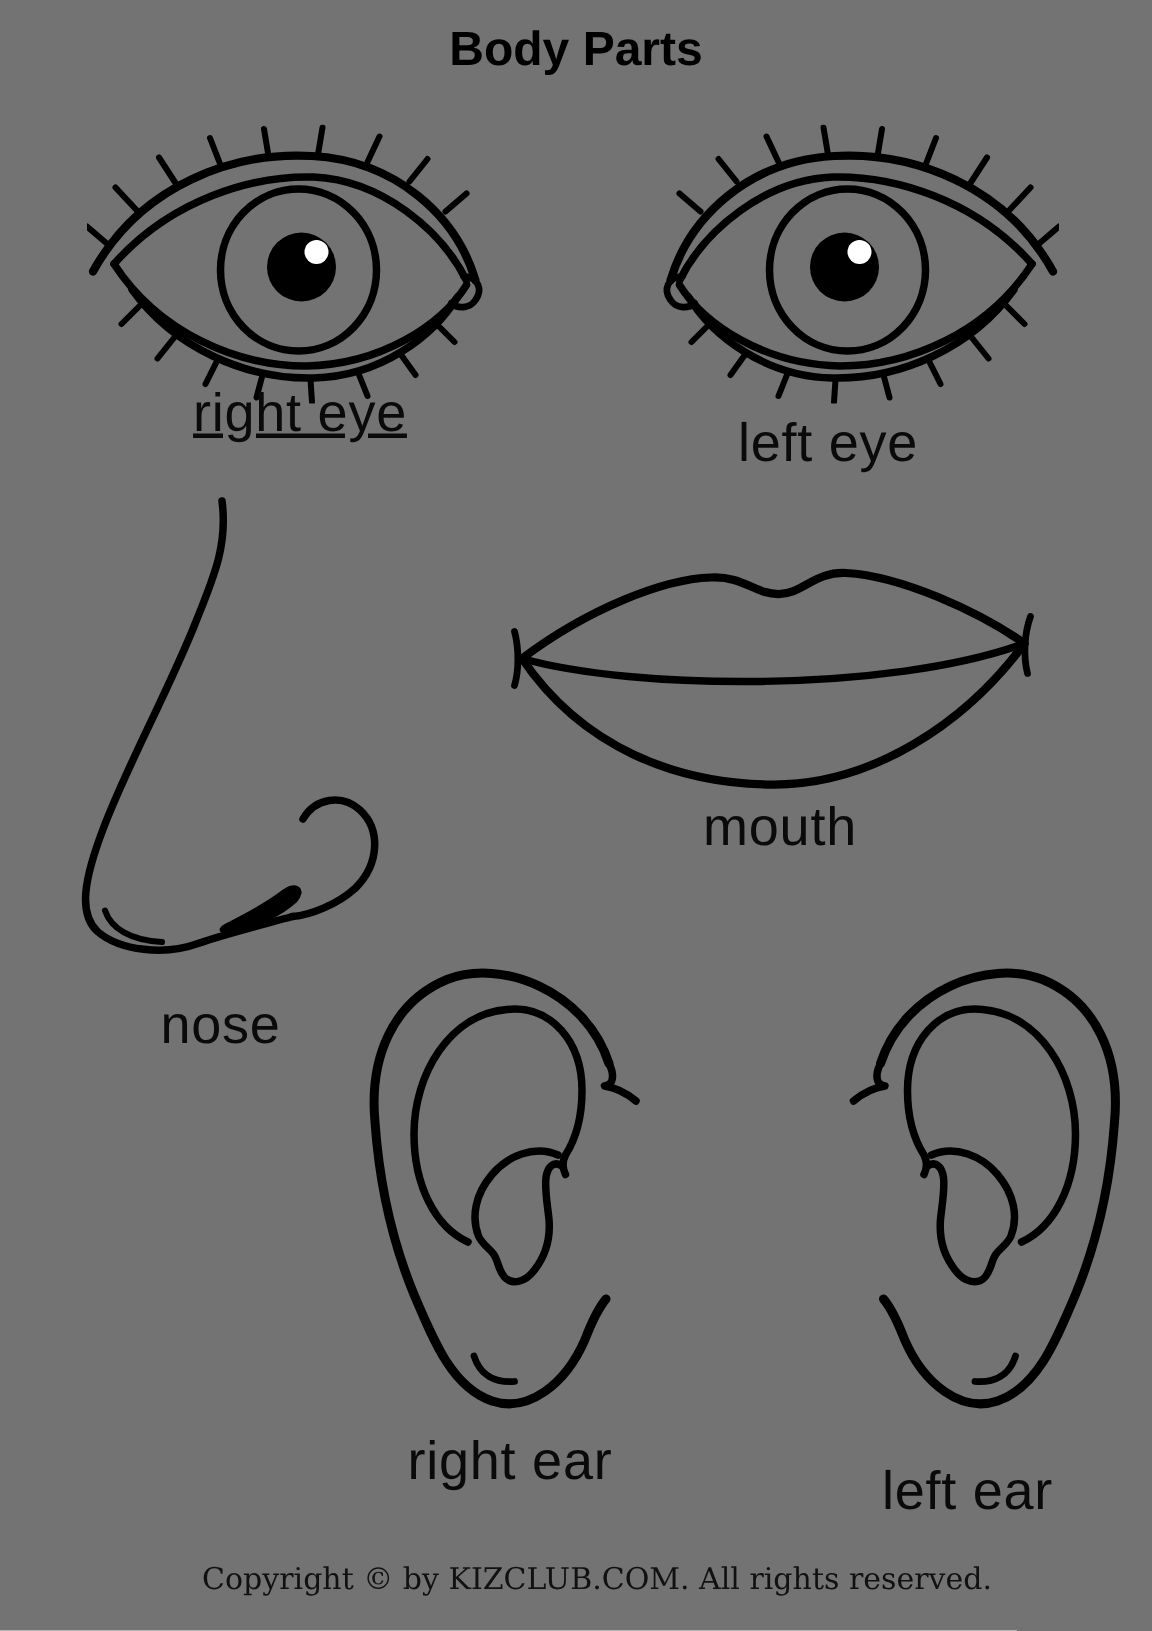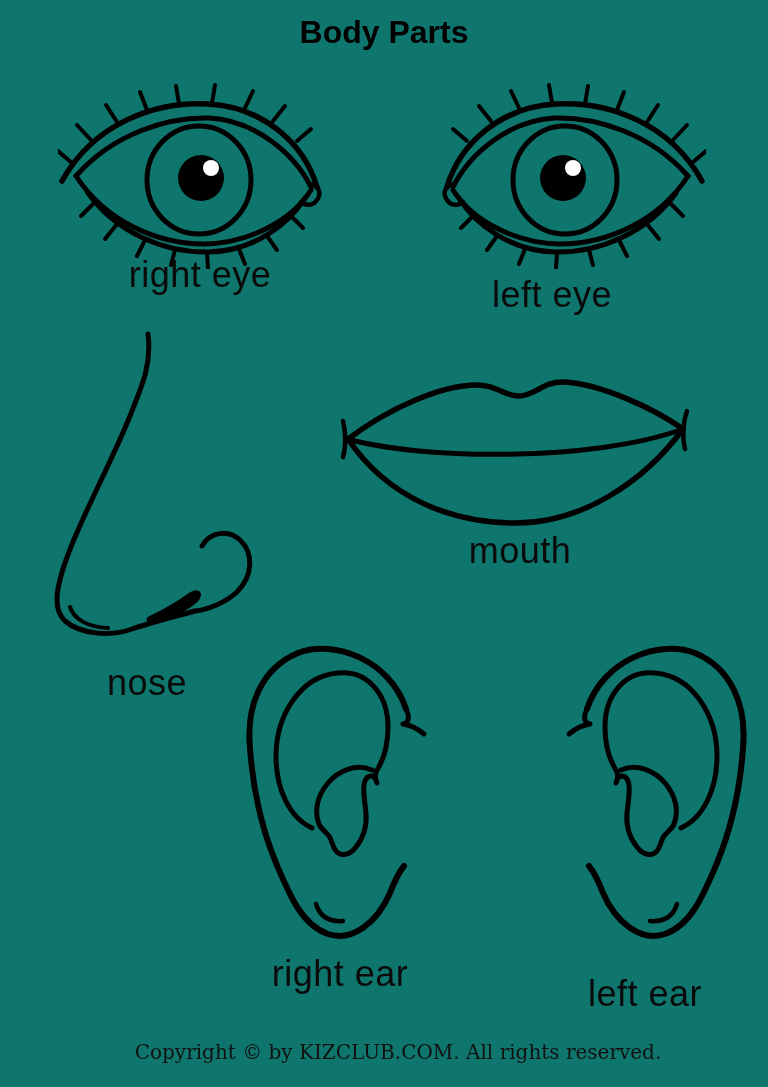--- a/index.html
+++ b/index.html
@@ -1,20 +1,20 @@
 <!DOCTYPE html>
 <html><head>
 <meta charset="utf-8">
 <style>
   html,body{margin:0;padding:0;background:#e8e8e8;}
   .page{
     position:relative;
     width:768px;height:1087px;
     margin:0 auto;
-    background:#0f766e;
+    background:#737373;
     font-family:"Liberation Sans", sans-serif;
     overflow:hidden;
   }
   .page-title{
     position:absolute;left:0;top:14px;width:768px;
     text-align:center;
     font-size:32px;font-weight:700;color:#000;
     letter-spacing:0px;
   }
   .fig{position:absolute;}
@@ -111,21 +111,21 @@
           <path d="M 87,157 L 79,173"></path>
         <path d="M 117,167 L 113,182"></path>
           <path d="M 149,170 L 150,185"></path>
           <path d="M 181,166 L 187,181"></path>
         <path d="M 209,153 L 219,167"></path>
           <path d="M 233,133 L 245,145"></path>
       </g>
     </svg>
   </div>
 
-  <div class="part-label" style="left:100px;top:254px;width:200px;">right eye</div>
+  <div class="part-label" style="left:100px;top:254px;width:200px;text-decoration:underline;">right eye</div>
   <div class="part-label" style="left:452px;top:254px;width:200px;margin-top:20px;">left eye</div>
 
   <div class="fig" style="left:32px;top:320px;width:240px;height:330px;">
     <svg viewBox="0 0 240 330" xmlns="http://www.w3.org/2000/svg">
 
       <path class="stroke" stroke-width="5" d="M 116,14 C 120,44 110,66 98,96 C 80,141 52,192 37,232 C 24,266 20,289 33,301 C 48,314 78,317 100,309 C 120,302 145,296 163,291"></path>
 
       <path class="stroke" stroke-width="5" d="M 170,226 C 178,212 196,209 208,220 C 222,233 221,256 205,272 C 193,283 175,290 163,291"></path>
 
       <path d="M 118,297 C 134,289 148,281 157,274 C 166,268 172,273 165,281 C 155,290 138,298 126,301 C 117,304 112,300 118,297 Z" fill="#000" stroke="#000" stroke-width="2"></path>

